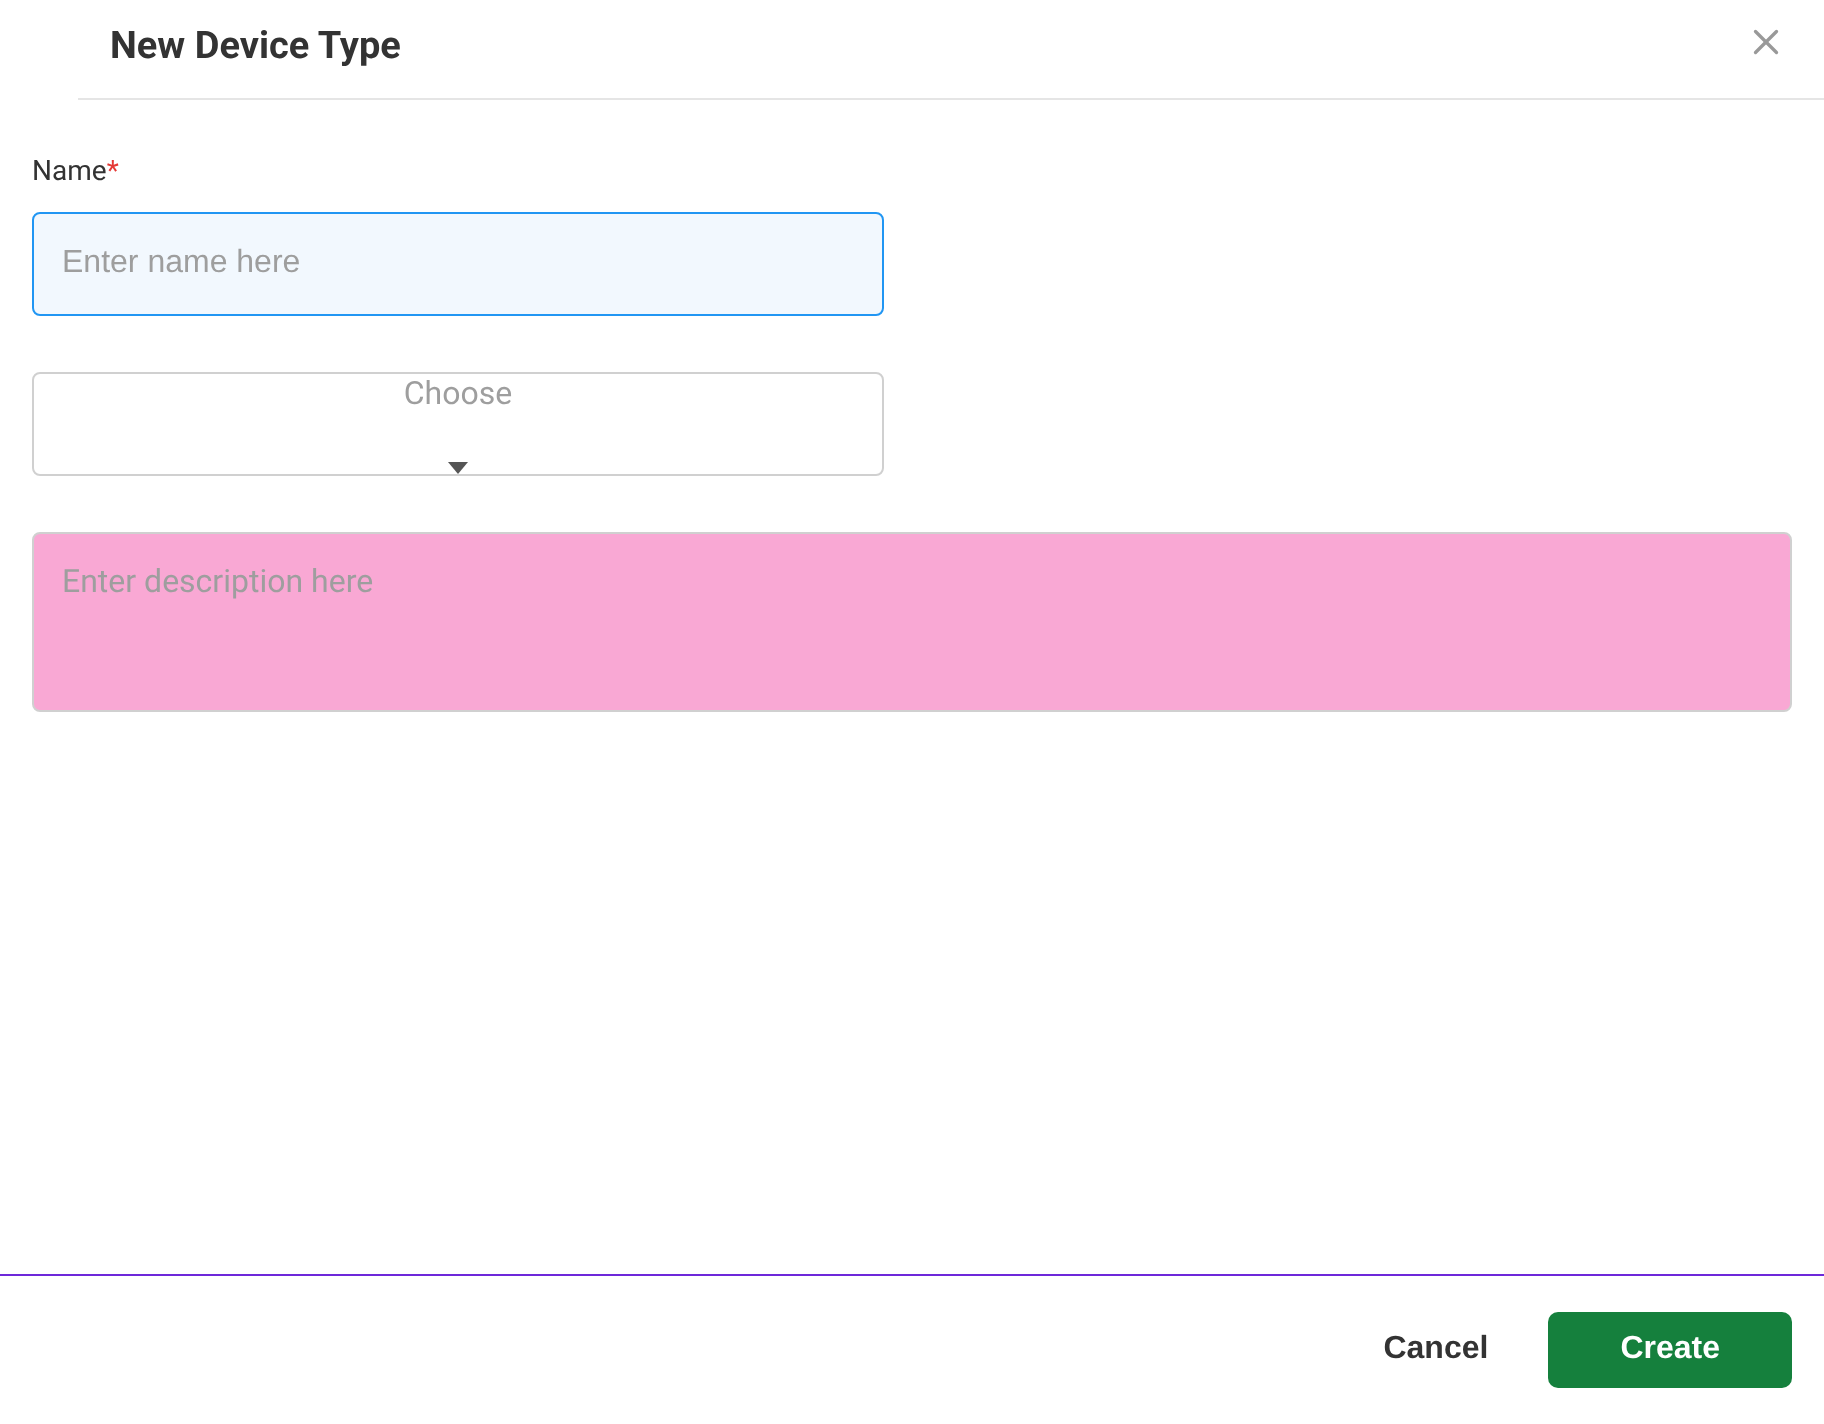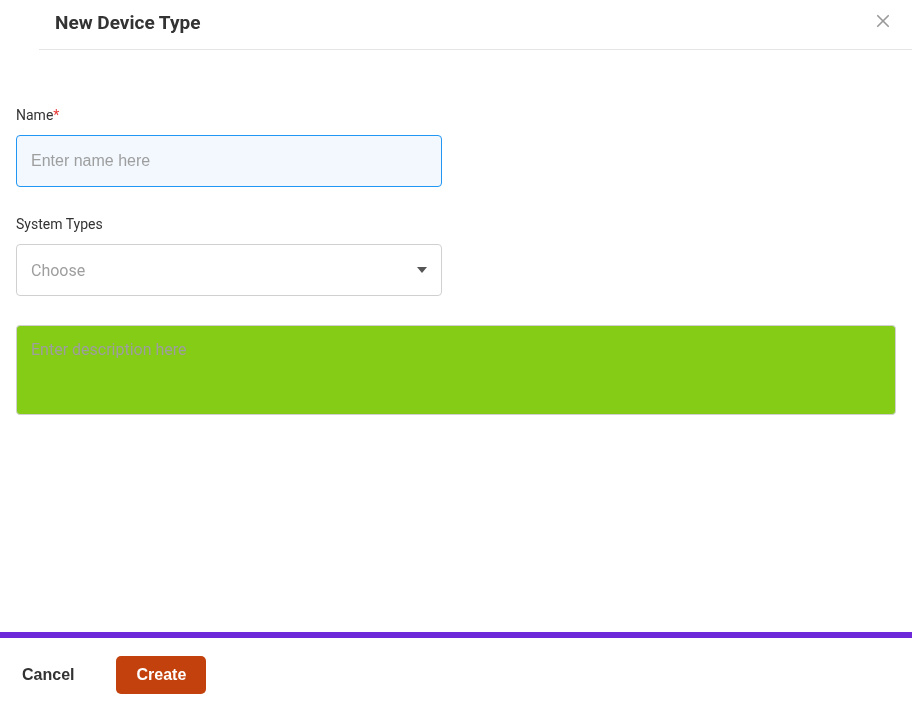--- a/index.html
+++ b/index.html
@@ -39,21 +39,20 @@
     }
     .close-btn svg {
       width: 18px;
       height: 18px;
     }
     .dialog-body {
       padding: 28px 16px 20px 16px;
     }
     .form-group {
       margin-bottom: 28px;
-      margin-top: 29px;
     }
     .form-label {
       display: block;
       font-size: 14px;
       color: #333;
       margin-bottom: 12px;
     }
     .required-mark {
       color: #e53935;
     }
@@ -79,20 +78,21 @@
       width: 426px;
       height: 52px;
       border: 1px solid #d0d0d0;
       border-radius: 4px;
       display: flex;
       align-items: center;
       justify-content: space-between;
       padding: 0 14px;
       cursor: pointer;
       background: #fff;
+      flex-direction: column;
     }
     .select-placeholder {
       font-size: 16px;
       color: #9e9e9e;
     }
     .select-caret {
       color: #555;
     }
     .select-caret svg {
       width: 10px;
@@ -101,56 +101,56 @@
     }
     .textarea-input {
       width: 100%;
       height: 90px;
       padding: 14px;
       font-size: 16px;
       font-family: inherit;
       border: 1px solid #d0d0d0;
       border-radius: 4px;
       color: #333;
-      background: #84cc16;
+      background: #f9a8d4;
       outline: none;
       resize: none;
     }
     .textarea-input::placeholder {
       color: #9e9e9e;
     }
     .dialog-footer {
       position: absolute;
       bottom: 0;
       left: 0;
       right: 0;
-      border-top: 6px solid #6d28d9;
+      border-top: 1px solid #6d28d9;
       padding: 18px 16px;
       display: flex;
-      justify-content: flex-start;
+      justify-content: flex-end;
       align-items: center;
-      gap: 36px;
+      gap: 24px;
       background: #fff;
     }
     .btn-cancel {
       background: none;
       border: none;
       font-size: 16px;
       font-weight: 600;
       color: #333;
       cursor: pointer;
       padding: 8px 6px;
     }
     .btn-create {
-      background: #c2410c;
+      background: #15803d;
       border: none;
       color: #fff;
       font-size: 16px;
       font-weight: 600;
-      padding: 10px 20px;
+      padding: 10px 36px;
       border-radius: 5px;
       cursor: pointer;
     }
   </style>
 </head>
 <body>
 
 <div class="dialog-header">
   <div class="dialog-title">New Device Type</div>
   <button class="close-btn">
@@ -166,21 +166,20 @@
 <div class="dialog-body">
 
   <div class="form-group">
     <label class="form-label">
       <span>Name</span><span class="required-mark">*</span>
     </label>
     <input type="text" class="text-input focused" placeholder="Enter name here" style="">
   </div>
 
   <div class="form-group">
-    <label class="form-label">System Types</label>
     <div class="select-wrap">
       <span class="select-placeholder">Choose</span>
       <span class="select-caret">
         <svg viewBox="0 0 10 6">
             <path d="M0 0 L5 6 L10 0 Z" fill="currentColor"></path>
           </svg>
       </span>
     </div>
   </div>
 

